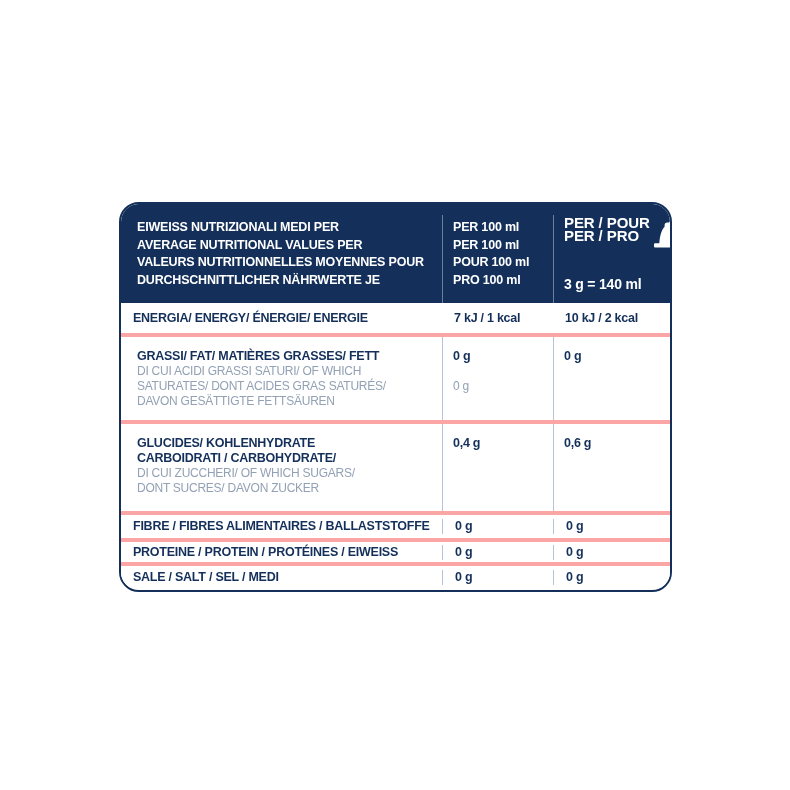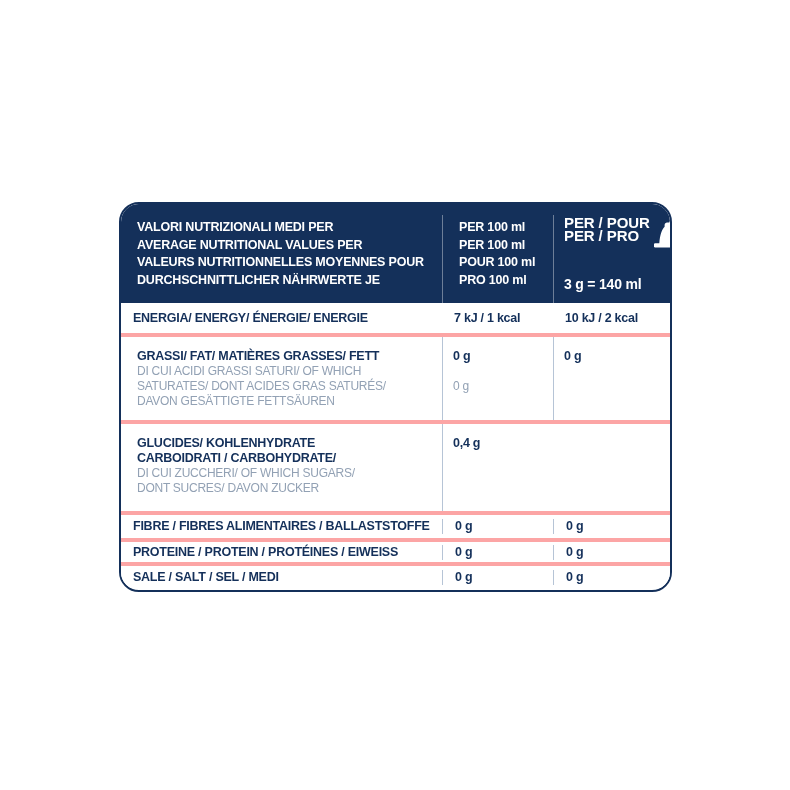--- a/index.html
+++ b/index.html
@@ -23,21 +23,21 @@
     position:relative;
     height:99px;
     background:var(--navy);
     border-radius:17px 17px 0 0;
     display:grid;
     grid-template-columns:321px 111px 1fr;
     color:#fff;
   }
   .h-col{padding-top:15px;}
   .h-left{padding-left:16px;}
-  .h-mid{padding-left:17px;}
+  .h-mid{padding-left:11px;}
   .h-line{
     display:block;font-size:12.5px;font-weight:bold;line-height:17.5px;
     letter-spacing:-0.2px;white-space:nowrap;
   }
   .h-div{
     position:absolute;top:11px;bottom:0;width:1px;
     background:rgba(255,255,255,0.38);
   }
   .h-div.d1{left:321px;}
   .h-div.d2{left:432px;}
@@ -83,21 +83,21 @@
   }
   .spacer15{height:15px;}
 </style>
 </head>
 <body>
 
 <div class="nutrition-table">
 
   <div class="tbl-header">
     <div class="h-col h-left">
-      <span class="h-line">VALORI NUTRIZIONALI MEDI PER</span>
+      <span class="h-line">EIWEISS NUTRIZIONALI MEDI PER</span>
       <span class="h-line">AVERAGE NUTRITIONAL VALUES PER</span>
       <span class="h-line">VALEURS NUTRITIONNELLES MOYENNES POUR</span>
       <span class="h-line">DURCHSCHNITTLICHER NÄHRWERTE JE</span>
     </div>
     <div class="h-col h-mid">
       <span class="h-line">PER 100 ml</span>
       <span class="h-line">PER 100 ml</span>
       <span class="h-line">POUR 100 ml</span>
       <span class="h-line">PRO 100 ml</span>
     </div>
@@ -148,20 +148,23 @@
       <div class="row multi vlines" style="height: 91px;">
         <div class="cell c0">
           <div class="lbl">GLUCIDES/ KOHLENHYDRATE</div>
           <div class="lbl">CARBOIDRATI / CARBOHYDRATE/</div>
           <div class="sub">DI CUI ZUCCHERI/ OF WHICH SUGARS/</div>
           <div class="sub">DONT SUCRES/ DAVON ZUCKER</div>
         </div>
         <div class="cell c1">
           <div class="val">0,4 g</div>
         </div>
+        <div class="cell c2">
+          <div class="val">0,6 g</div>
+        </div>
       </div>
       <div class="row single vlines" style="height: 27px;">
         <div class="cell c0">
           <div class="lbl">FIBRE / FIBRES ALIMENTAIRES / BALLASTSTOFFE</div>
         </div>
         <div class="cell c1">
           <div class="val">0 g</div>
         </div>
         <div class="cell c2">
           <div class="val">0 g</div>

